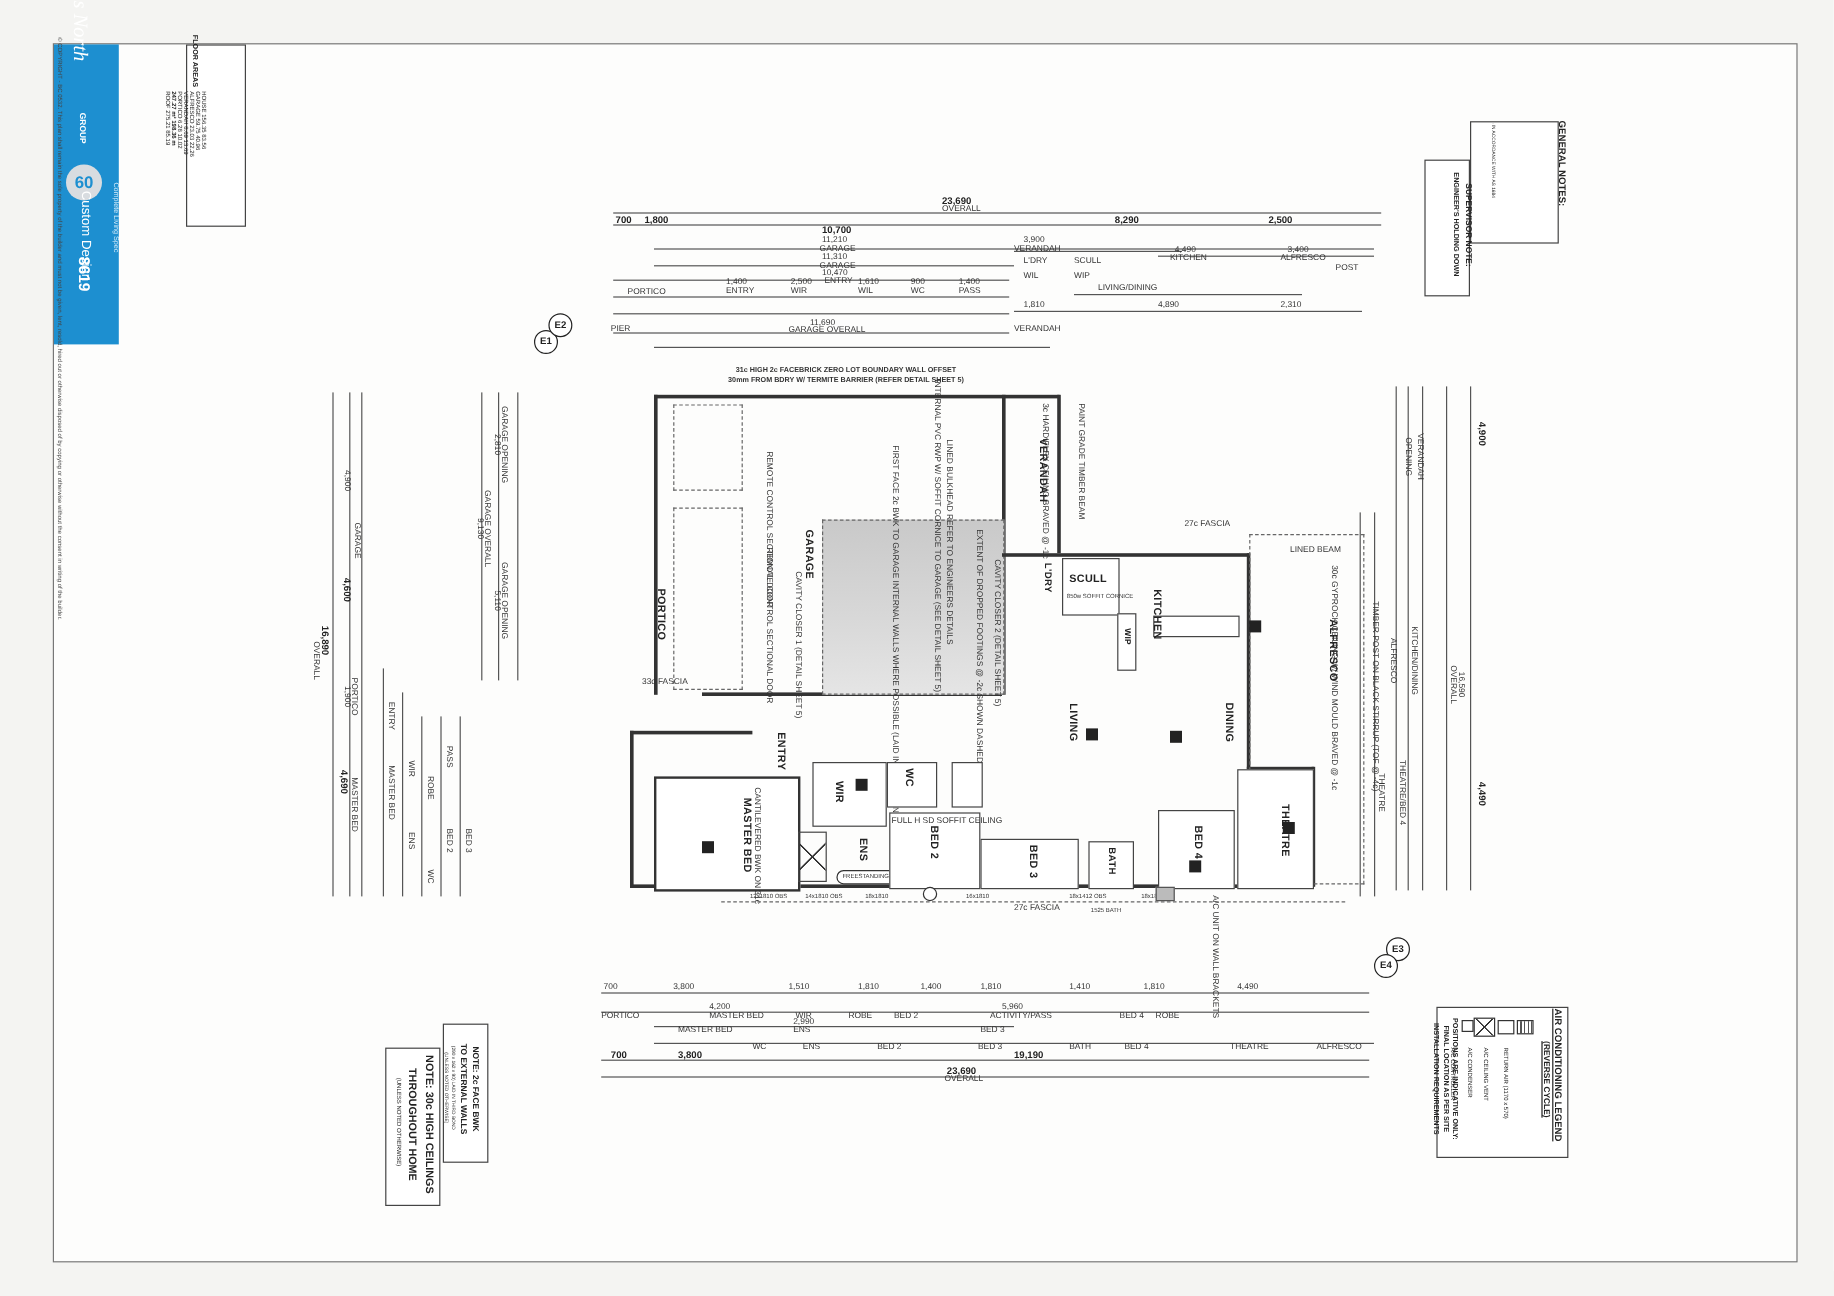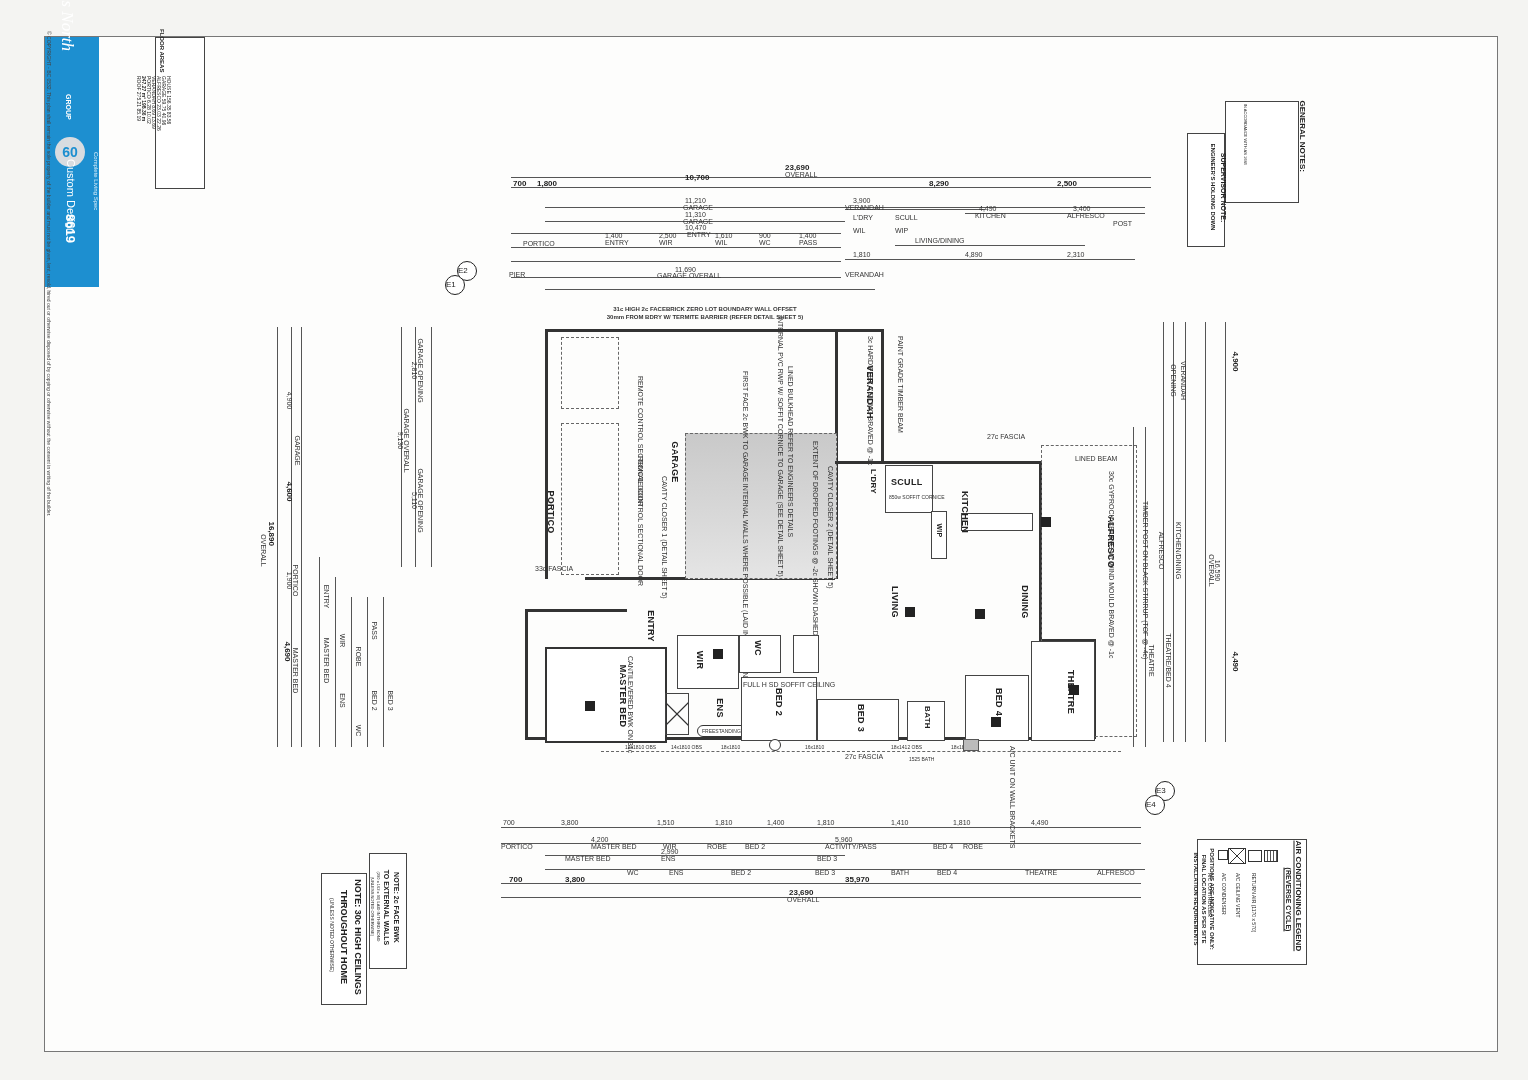--- a/index.html
+++ b/index.html
@@ -15,21 +15,21 @@
   .hline{position:absolute;height:0;border-top:1px solid #555;}
   .vline{position:absolute;width:0;border-left:1px solid #555;}
   .wall{position:absolute;background:#333;}
   .dash{position:absolute;border:1px dashed #666;}
   .box{position:absolute;border:1px solid #444;background:#fff;}
   .shade{position:absolute;background:linear-gradient(180deg,#c9c9c9,#d9d9d9 60%,#e5e5e5);}
   .titleblock{position:absolute;left:0;top:0;width:160px;height:250px;}
   .brand{position:absolute;left:0;top:0;width:54px;height:250px;background:#1d8fd0;}
   .area-table{position:absolute;left:54px;top:0;width:104px;height:96px;border:1px solid #444;background:#fff;}
   .sym{position:absolute;width:10px;height:10px;background:#222;}
-  .ecirc{position:absolute;width:18px;height:18px;border:1px solid #222;border-radius:50%;background:#fff;font-size:8px;line-height:18px;font-weight:normal;}
+  .ecirc{position:absolute;width:18px;height:18px;border:1px solid #222;border-radius:50%;background:#fff;font-size:8px;text-align:center;line-height:18px;font-weight:bold;}
 </style>
 </head>
 <body>
 
 <div class="sheet">
 
   <div class="titleblock">
     <div class="brand">
       <div class="rot r90" style="left:-78px;top:28px;width:200px;height:20px;color:#fff;font-size:17px;font-style:italic;font-family:'Liberation Serif',serif;">Ross North</div>
       <div class="rot r90" style="left:-18px;top:92px;width:80px;height:10px;color:#fff;font-size:7px;font-weight:bold;">GROUP</div>
@@ -96,21 +96,21 @@
   <div class="ecirc" style="left:1110px;top:744px;">E3</div>
   <div class="ecirc" style="left:1100px;top:758px;">E4</div>
 
   <div>
     <div class="hline" style="left:466px;top:140px;width:640px;"></div>
     <div class="abs dimbig" style="left:740px;top:126px;">23,690</div>
     <div class="abs dim" style="left:740px;top:134px;">OVERALL</div>
     <div class="hline" style="left:466px;top:150px;width:640px;"></div>
     <div class="abs dimbig" style="left:468px;top:142px;">700</div>
     <div class="abs dimbig" style="left:492px;top:142px;">1,800</div>
-    <div class="abs dimbig" style="left:640px;top:136px;text-align:right;">10,700</div>
+    <div class="abs dimbig" style="left:640px;top:150px;text-align:right;">10,700</div>
     <div class="abs dimbig" style="left:884px;top:142px;">8,290</div>
     <div class="abs dimbig" style="left:1012px;top:142px;">2,500</div>
 
     <div class="hline" style="left:500px;top:170px;width:600px;"></div>
     <div class="abs dim" style="left:640px;top:160px;">11,210</div>
     <div class="abs dim" style="left:638px;top:167px;">GARAGE</div>
     <div class="hline" style="left:500px;top:184px;width:300px;"></div>
     <div class="abs dim" style="left:640px;top:174px;">11,310</div>
     <div class="abs dim" style="left:638px;top:181px;">GARAGE</div>
     <div class="hline" style="left:466px;top:196px;width:330px;"></div>
@@ -195,21 +195,21 @@
     <div class="abs dim" style="left:686px;top:832px;">BED 2</div>
     <div class="abs dim" style="left:770px;top:832px;">BED 3</div>
     <div class="abs dim" style="left:846px;top:832px;">BATH</div>
     <div class="abs dim" style="left:892px;top:832px;">BED 4</div>
     <div class="abs dim" style="left:980px;top:832px;">THEATRE</div>
     <div class="abs dim" style="left:1052px;top:832px;">ALFRESCO</div>
 
     <div class="hline" style="left:456px;top:846px;width:640px;"></div>
     <div class="abs dimbig" style="left:464px;top:838px;">700</div>
     <div class="abs dimbig" style="left:520px;top:838px;">3,800</div>
-    <div class="abs dimbig" style="left:800px;top:838px;">35,970</div>
+    <div class="abs dimbig" style="left:800px;top:838px;">19,190</div>
     <div class="hline" style="left:456px;top:860px;width:640px;"></div>
     <div class="abs dimbig" style="left:744px;top:851px;">23,690</div>
     <div class="abs dim" style="left:742px;top:859px;">OVERALL</div>
   </div>
 
   <div>
     <div class="vline" style="left:232px;top:290px;height:420px;"></div>
     <div class="vline" style="left:246px;top:290px;height:420px;"></div>
     <div class="vline" style="left:256px;top:290px;height:420px;"></div>
     <div class="vline" style="left:356px;top:290px;height:240px;"></div>

